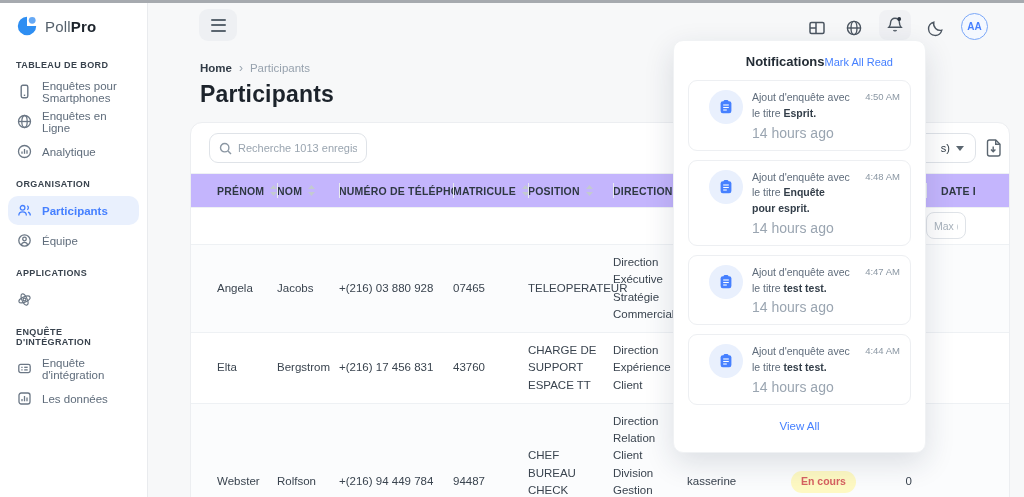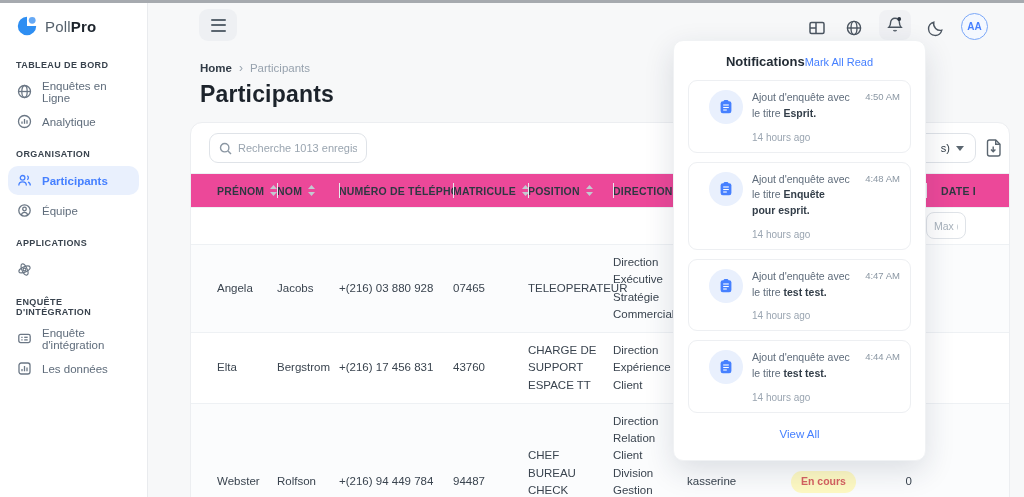--- a/index.html
+++ b/index.html
@@ -68,21 +68,21 @@
   .search-box input::placeholder { color:#9aa5b0; }
   .partial-btn {
     position:absolute; left:690px; top:10px; width:95px; height:30px;
     border:1px solid #dfe3e8; border-radius:9px; background:#fff; cursor:pointer;
     display:flex; align-items:center; justify-content:flex-end; gap:6px; padding-right:11px;
     font-size:11px; color:#2f3a45; font-family:inherit;
   }
   .export-btn { position:absolute; left:792px; top:13px; width:24px; height:24px; background:none; border:none; color:#5b6670; cursor:pointer; }
 
   table { width:820px; table-layout:fixed; border-collapse:collapse; }
-  thead tr { height:34px; background:#ec4899; }
+  thead tr { height:34px; background:#c4b5fd; }
   th {
     font-size:10.5px; font-weight:700; color:#2e3842; text-align:left; letter-spacing:.2px;
     padding:0 4px 0 0; border-top:1px solid #eef1f4; border-bottom:1px solid #eef1f4;
     position:relative; white-space:nowrap; overflow:hidden;
   }
   th:first-child { padding-left:26px; }
   th:not(:first-child)::before { content:''; position:absolute; left:0; top:9px; bottom:9px; width:1px; background:#e7eaee; }
   .sort-ic { display:inline-block; vertical-align:-1px; margin-left:6px; }
   td {
     font-size:11.5px; color:#3a444f; line-height:1.5; vertical-align:middle;
@@ -105,33 +105,33 @@
     display:inline-block; background:#fef9c3; color:#d66161; font-size:10.5px; font-weight:700;
     padding:3px 10px; border-radius:11px; white-space:nowrap;
   }
 
   
   .notif-panel {
     position:absolute; left:673px; top:40px; width:253px; z-index:60;
     background:#fff; border:1px solid #f0f2f4; border-radius:10px;
     box-shadow:0 10px 30px rgba(30,40,70,.14); padding-bottom:4px;
   }
-  .notif-head { display:flex; align-items:center; justify-content:center; padding:13px 20px 9px; }
+  .notif-head { display:flex; align-items:center; justify-content:flex-end; padding:13px 32px 9px; }
   .notif-title { font-size:13px; font-weight:700; color:#232c35; }
   .notif-mark { font-size:11px; color:#4680ff; background:none; border:none; cursor:pointer; font-family:inherit; }
   .notif-list { padding:2px 14px 0; }
   .notif-item {
     position:relative; border:1px solid #edeff2; border-radius:9px; padding:9px 20px;
     display:flex; gap:9px; margin-bottom:9px; background:#fff; cursor:pointer;
   }
   .ni-icon { width:34px; height:34px; flex:0 0 34px; border-radius:50%; background:#e9f0fd; display:flex; align-items:center; justify-content:center; }
   .ni-body { flex:1; min-width:0; }
   .ni-msg { font-size:10.5px; color:#5f6c7b; line-height:1.5; padding-right:40px; }
   .ni-msg b { color:#333e49; font-weight:700; }
-  .ni-ago { margin-top:10px; font-size:10px; color:#9aa5b1; }
+  .ni-ago { margin-top:3px; font-size:14px; color:#9aa5b1; }
   .ni-time { position:absolute; top:10px; right:10px; font-size:9.5px; color:#8b97a3; }
   .notif-viewall { display:block; margin:4px auto 10px; background:none; border:none; font-size:11.5px; color:#4680ff; cursor:pointer; font-family:inherit; padding:6px 10px; }
 
   svg { display:block; }
 </style>
 </head>
 <body>
 
 <div class="top-strip"></div>
 
@@ -140,20 +140,29 @@
     <span>
       <svg width="22" height="22" viewBox="0 0 22 22">
           <path d="M11 1.8A9.2 9.2 0 1 0 20.2 11H11z" fill="#2e8ef2"></path>
           <circle cx="16.2" cy="5.3" r="3.4" fill="#66a9f5"></circle>
         </svg>
     </span>
     <span class="logo-text"><span>Poll</span><b>Pro</b></span>
   </div>
 
   <div class="section-label">TABLEAU DE BORD</div>
+  <div class="nav-item">
+    <span class="nv-ic">
+        <svg viewBox="0 0 15 15" fill="none" stroke="currentColor" stroke-width="1.4">
+          <rect x="4.2" y="1.3" width="6.6" height="12.4" rx="1.6"></rect>
+          <line x1="6.8" y1="11.3" x2="8.2" y2="11.3"></line>
+        </svg>
+      </span>
+    <span>Enquêtes pour Smartphones</span>
+  </div>
   <div class="nav-item">
     <span class="nv-ic">
         <svg viewBox="0 0 15 15" fill="none" stroke="currentColor" stroke-width="1.3">
           <circle cx="7.5" cy="7.5" r="6"></circle>
           <ellipse cx="7.5" cy="7.5" rx="2.7" ry="6"></ellipse>
           <line x1="1.5" y1="7.5" x2="13.5" y2="7.5"></line>
         </svg>
       </span>
     <span>Enquêtes en Ligne</span>
   </div>

